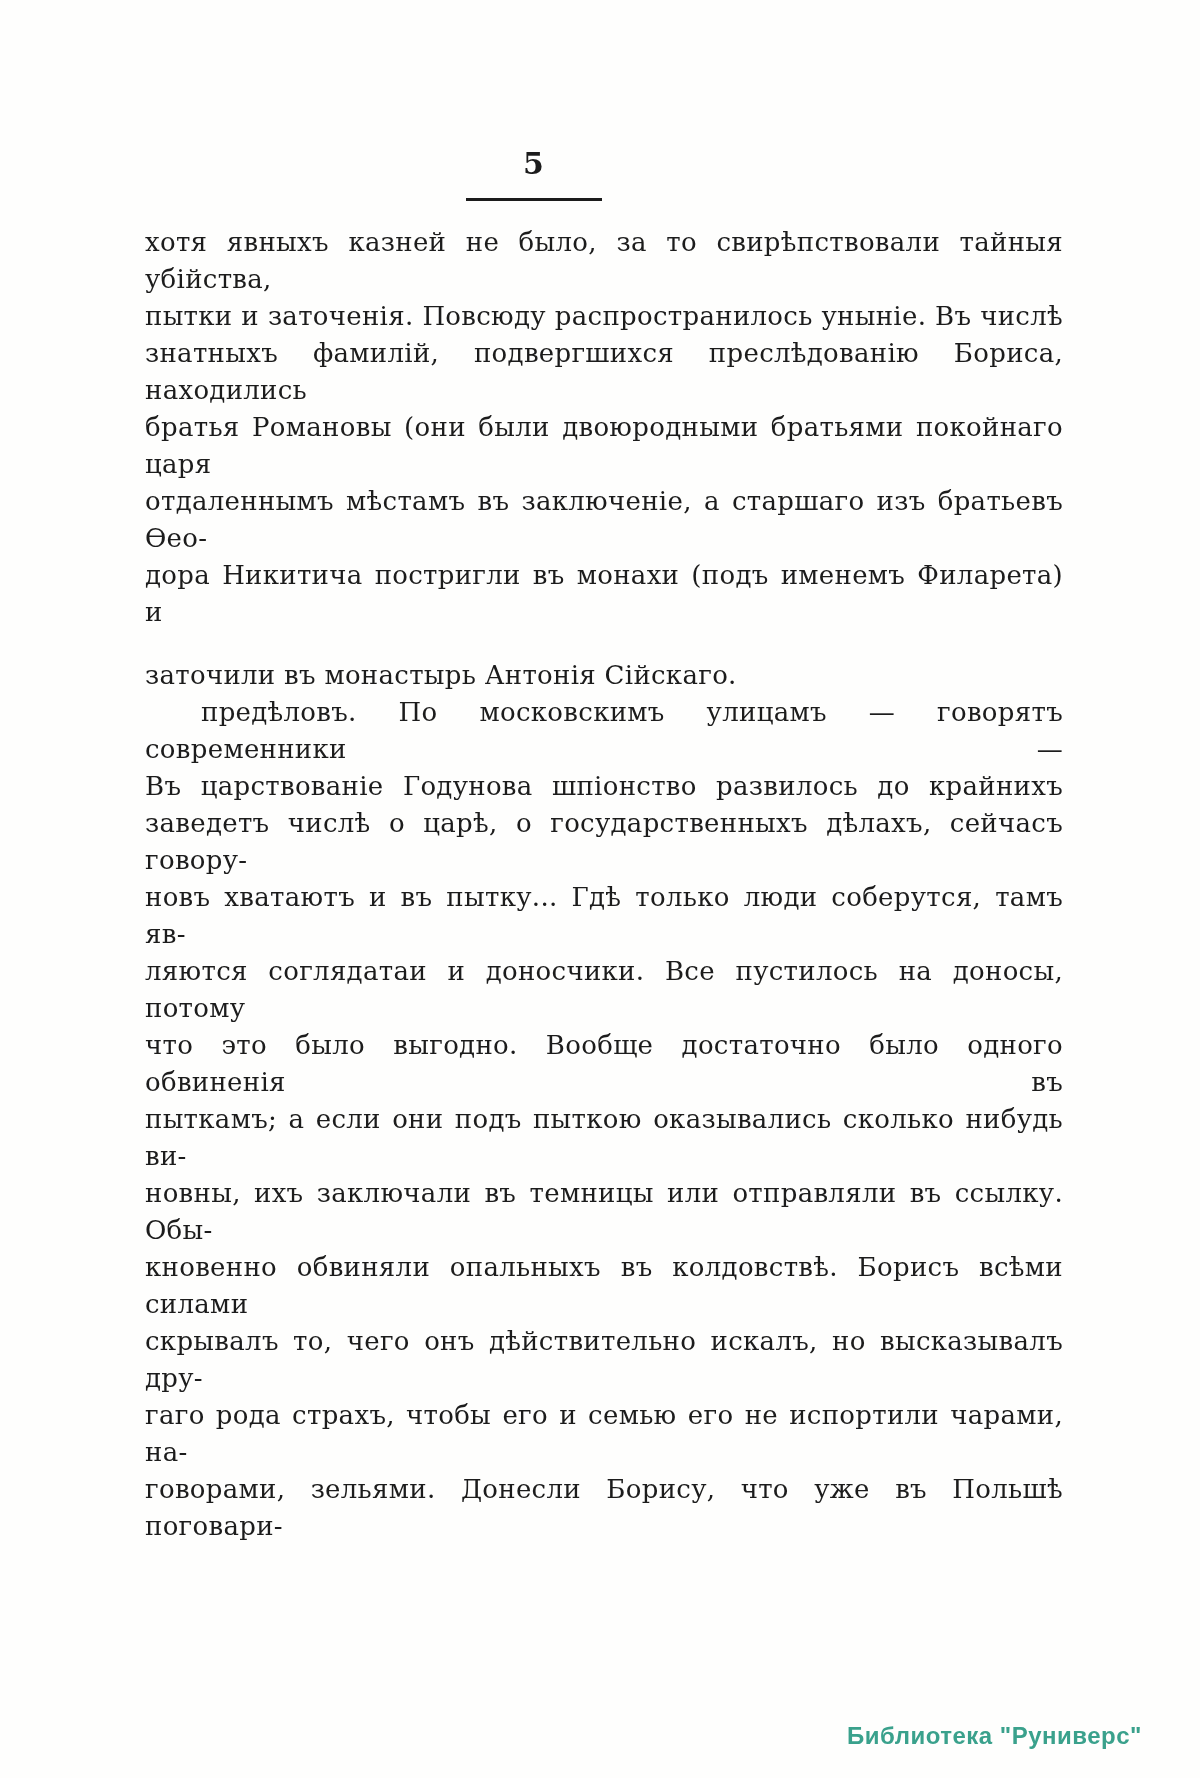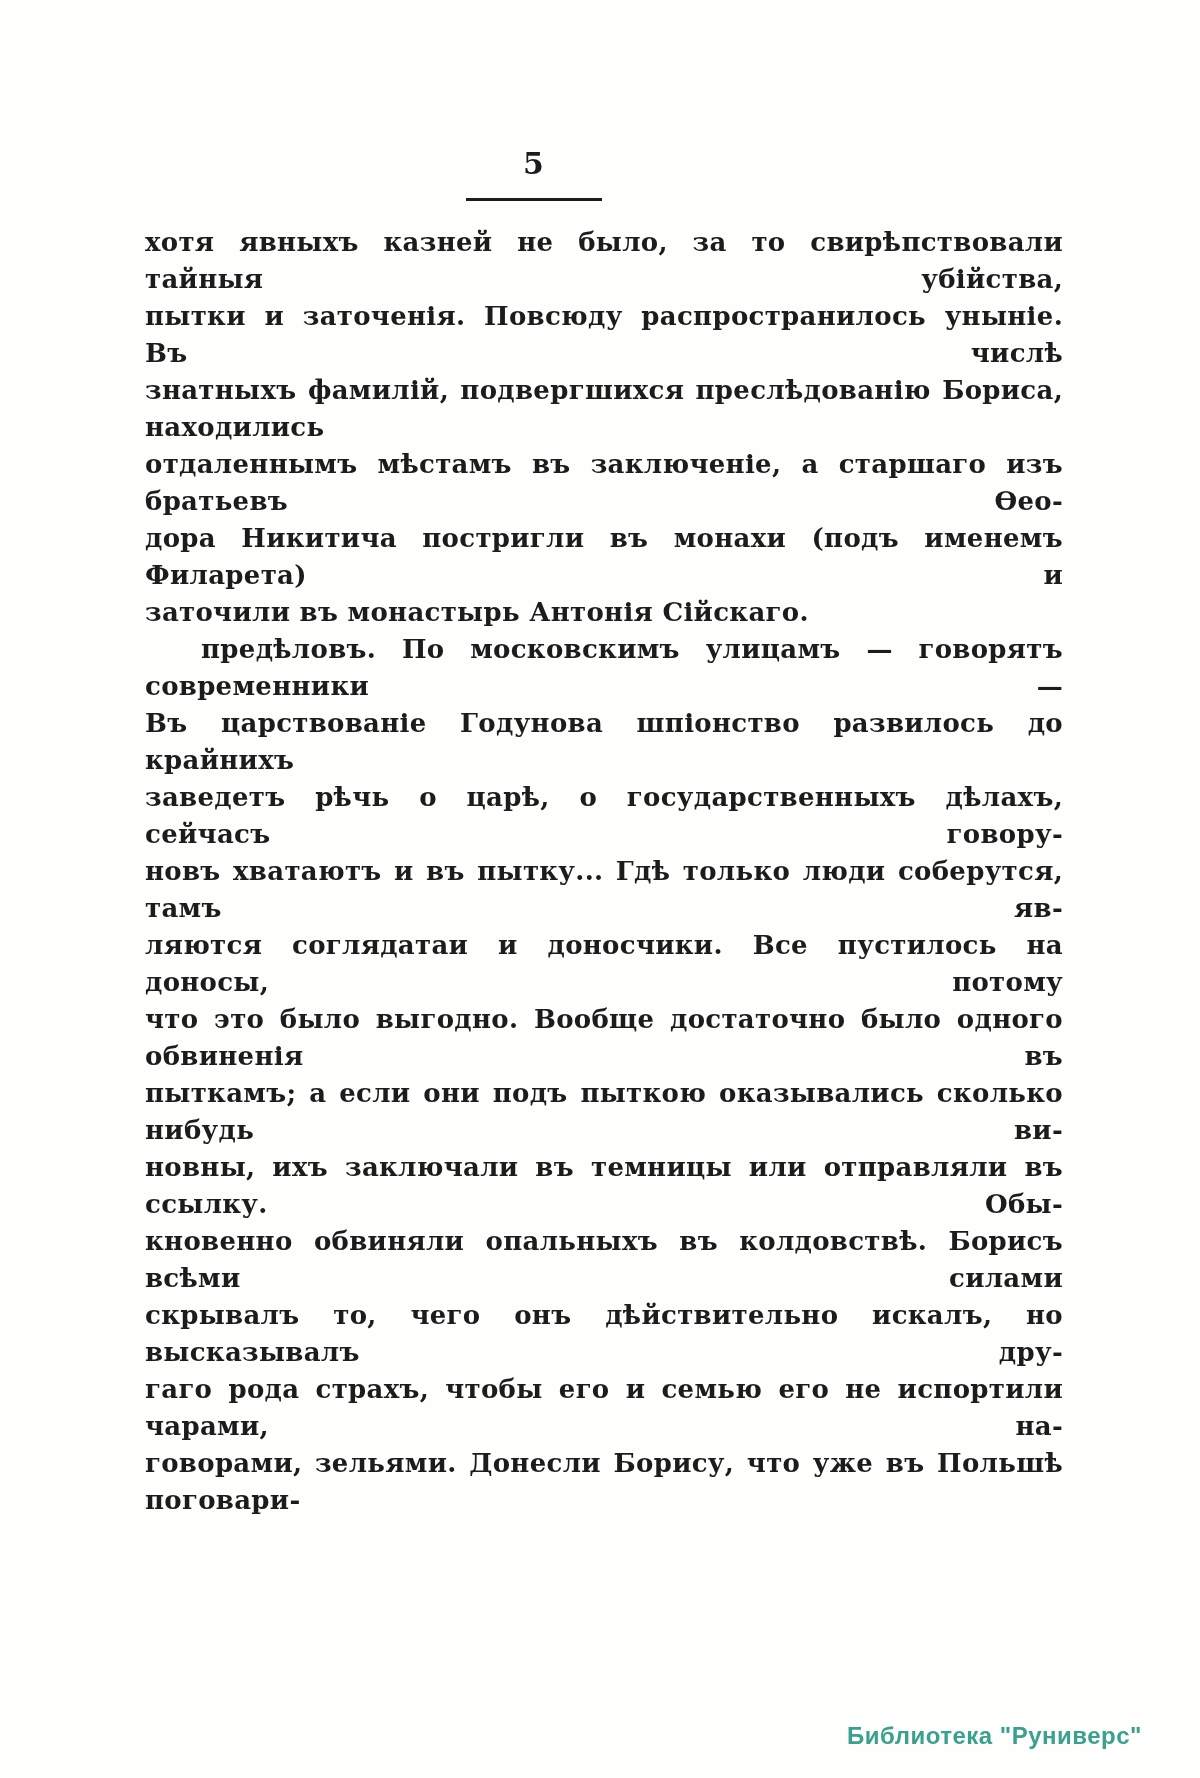--- a/index.html
+++ b/index.html
@@ -40,29 +40,30 @@
     position: absolute;
     top: 224px;
     left: 145px;
     width: 918px;
   }
   .paragraph {
     margin: 0;
   }
   .line {
     font-size: 26px;
-    font-weight: 700;
+    font-weight: 400;
     line-height: 37px;
     letter-spacing: 0.3px;
     text-align: justify;
     text-align-last: justify;
     white-space: normal;
   }
   .line.lastline {
     text-align-last: left;
+    margin-top: 26px;
   }
   .paragraph.indent .line:first-child {
     text-indent: 56px;
   }
   
   .watermark {
     position: absolute;
     right: 58px;
     bottom: 28px;
     font-family: "Liberation Sans", sans-serif;
@@ -78,28 +79,29 @@
 
   <div class="page-number">5</div>
 
   <div class="page-number-rule"></div>
 
   <div class="text-block" id="text-block">
       <div class="paragraph">
         <div class="line">хотя явныхъ казней не было, за то свирѣпствовали тайныя убійства,</div>
         <div class="line">пытки и заточенія. Повсюду распространилось уныніе. Въ числѣ</div>
         <div class="line">знатныхъ фамилій, подвергшихся преслѣдованію Бориса, находились</div>
+        <div class="line">братья Романовы (они были двоюродными братьями покойнаго царя</div>
         <div class="line">отдаленнымъ мѣстамъ въ заключеніе, а старшаго изъ братьевъ Ѳео-</div>
         <div class="line">дора Никитича постригли въ монахи (подъ именемъ Филарета) и</div>
         <div class="line lastline">заточили въ монастырь Антонія Сійскаго.</div>
       </div>
       <div class="paragraph indent">
         <div class="line">предѣловъ. По московскимъ улицамъ — говорятъ современники —</div>
         <div class="line">Въ царствованіе Годунова шпіонство развилось до крайнихъ</div>
-        <div class="line">заведетъ рѣчь о царѣ, о государственныхъ дѣлахъ, сейчасъ говору-</div>
+        <div class="line">заведетъ числѣ о царѣ, о государственныхъ дѣлахъ, сейчасъ говору-</div>
         <div class="line">новъ хватаютъ и въ пытку... Гдѣ только люди соберутся, тамъ яв-</div>
         <div class="line">ляются соглядатаи и доносчики. Все пустилось на доносы, потому</div>
         <div class="line">что это было выгодно. Вообще достаточно было одного обвиненія въ</div>
         <div class="line">пыткамъ; а если они подъ пыткою оказывались сколько нибудь ви-</div>
         <div class="line">новны, ихъ заключали въ темницы или отправляли въ ссылку. Обы-</div>
         <div class="line">кновенно обвиняли опальныхъ въ колдовствѣ. Борисъ всѣми силами</div>
         <div class="line">скрывалъ то, чего онъ дѣйствительно искалъ, но высказывалъ дру-</div>
         <div class="line">гаго рода страхъ, чтобы его и семью его не испортили чарами, на-</div>
         <div class="line">говорами, зельями. Донесли Борису, что уже въ Польшѣ поговари-</div>
       </div>

